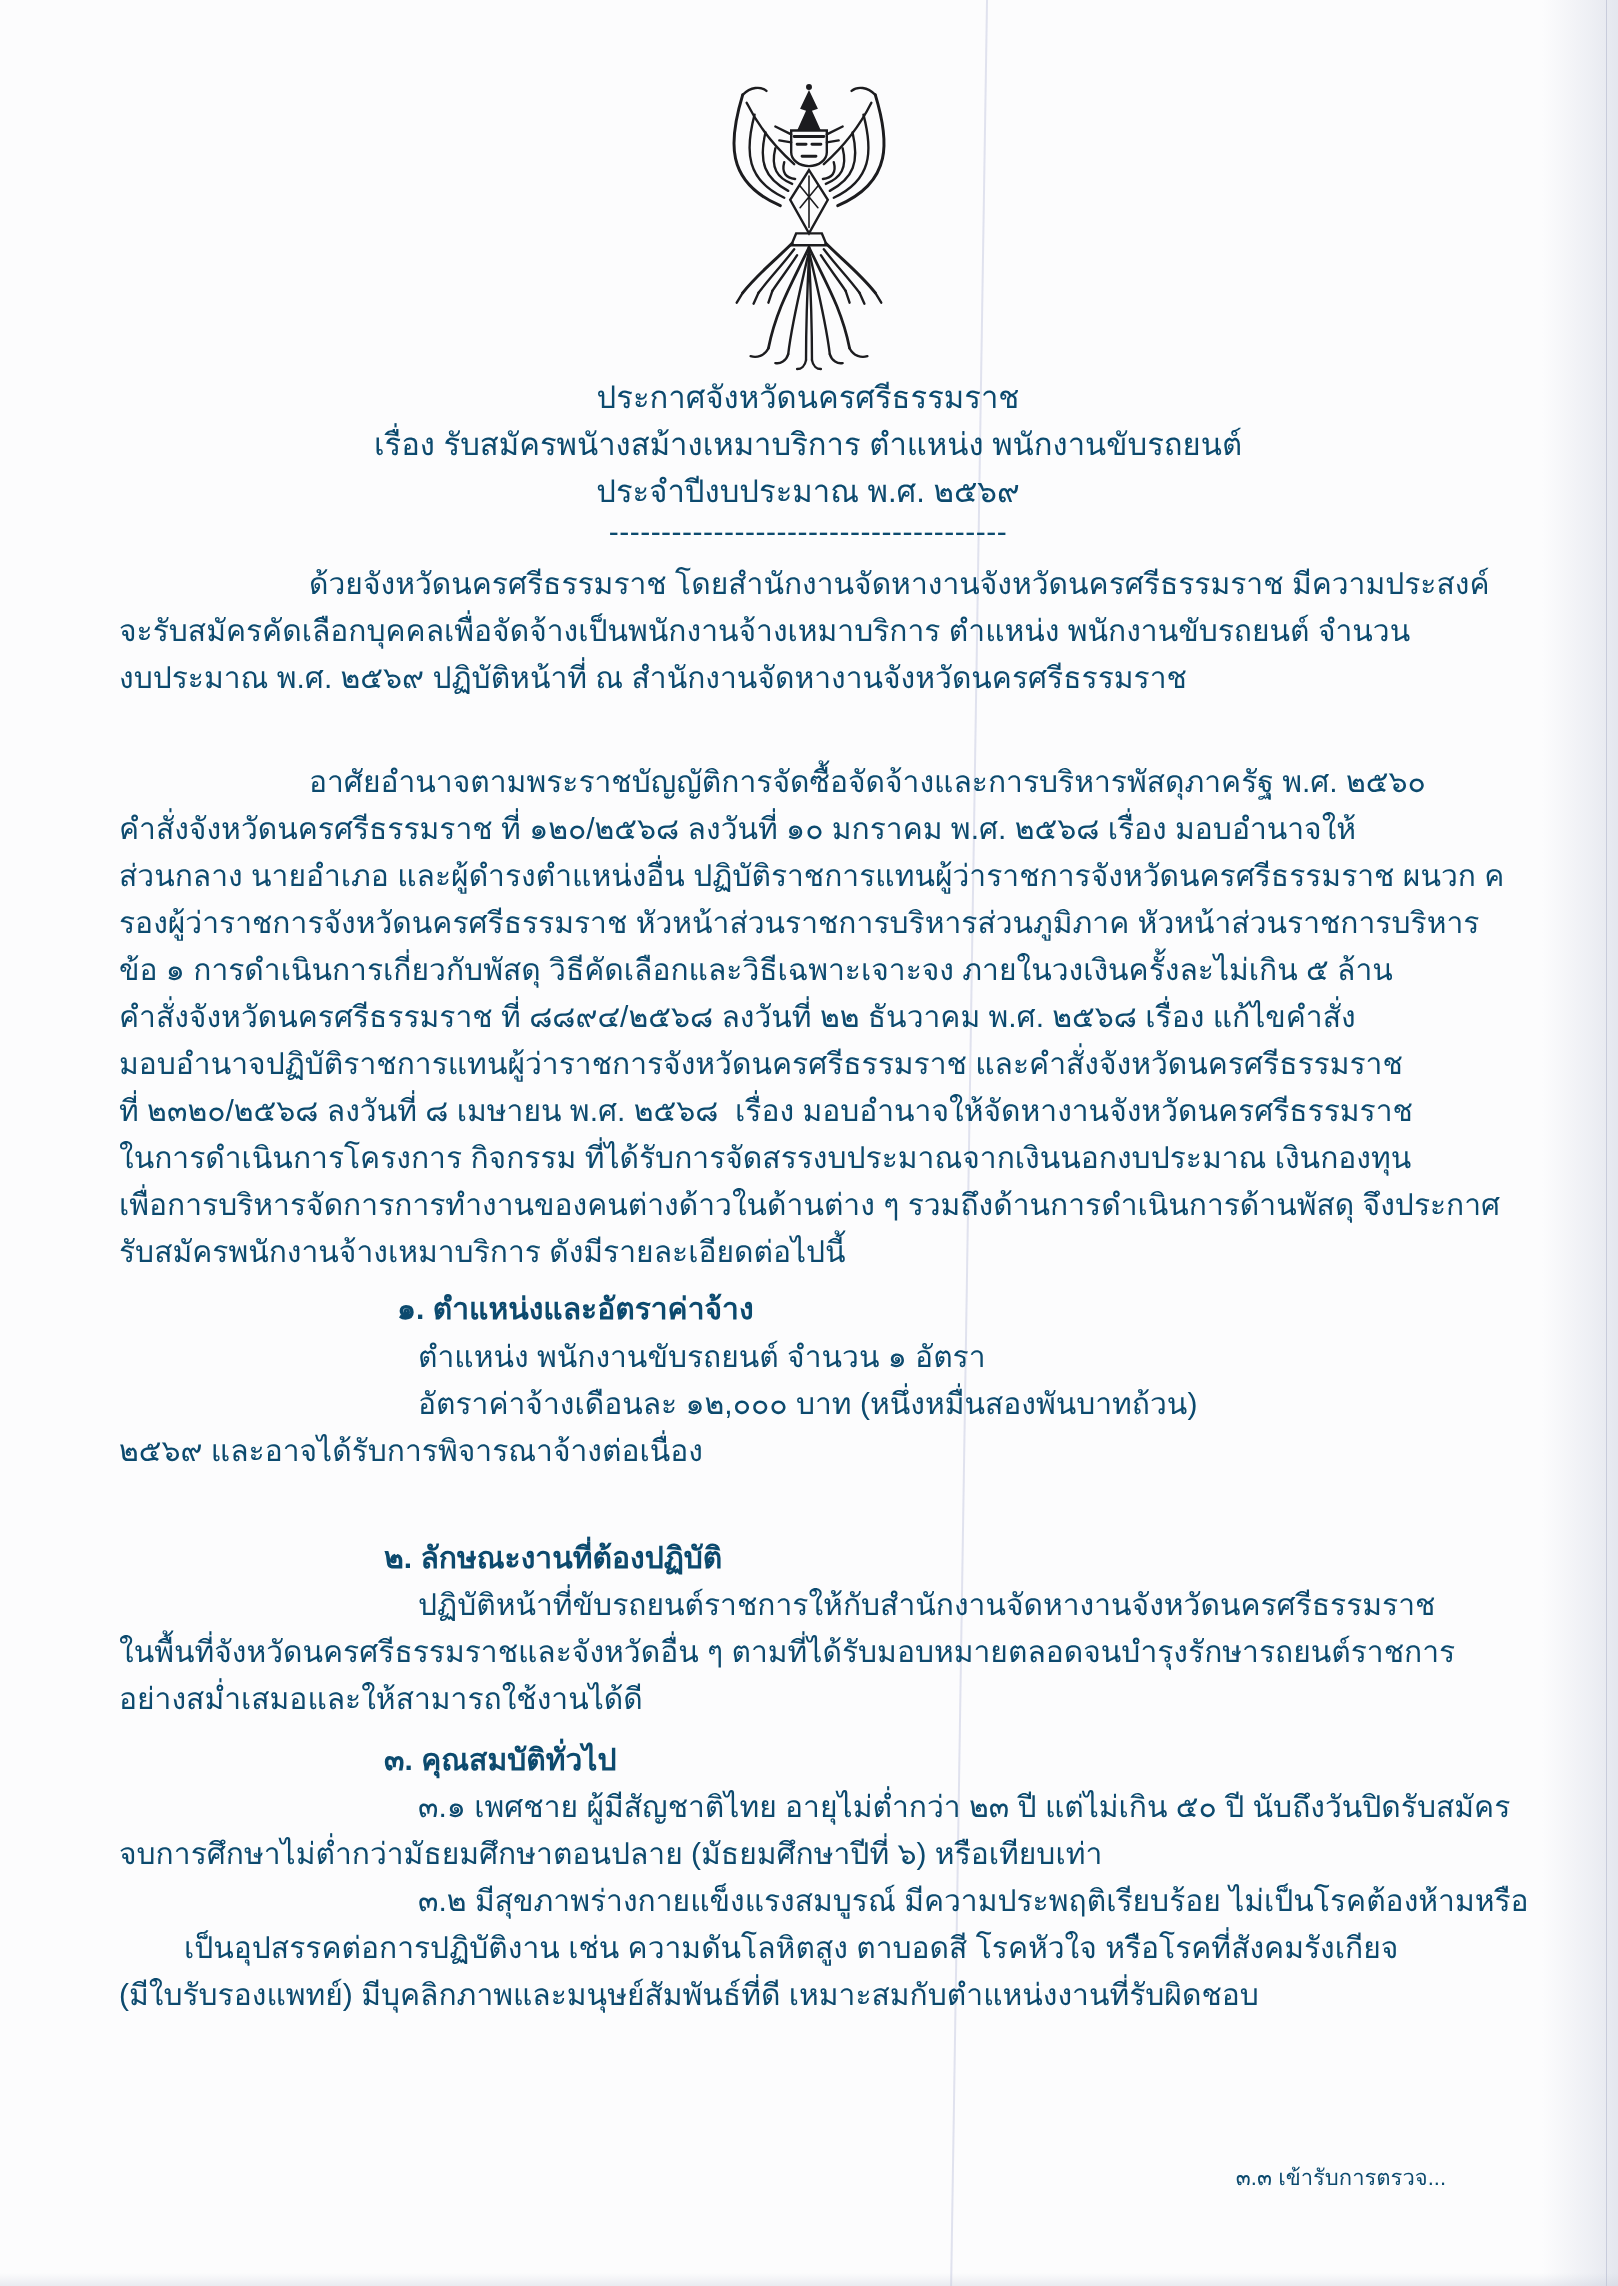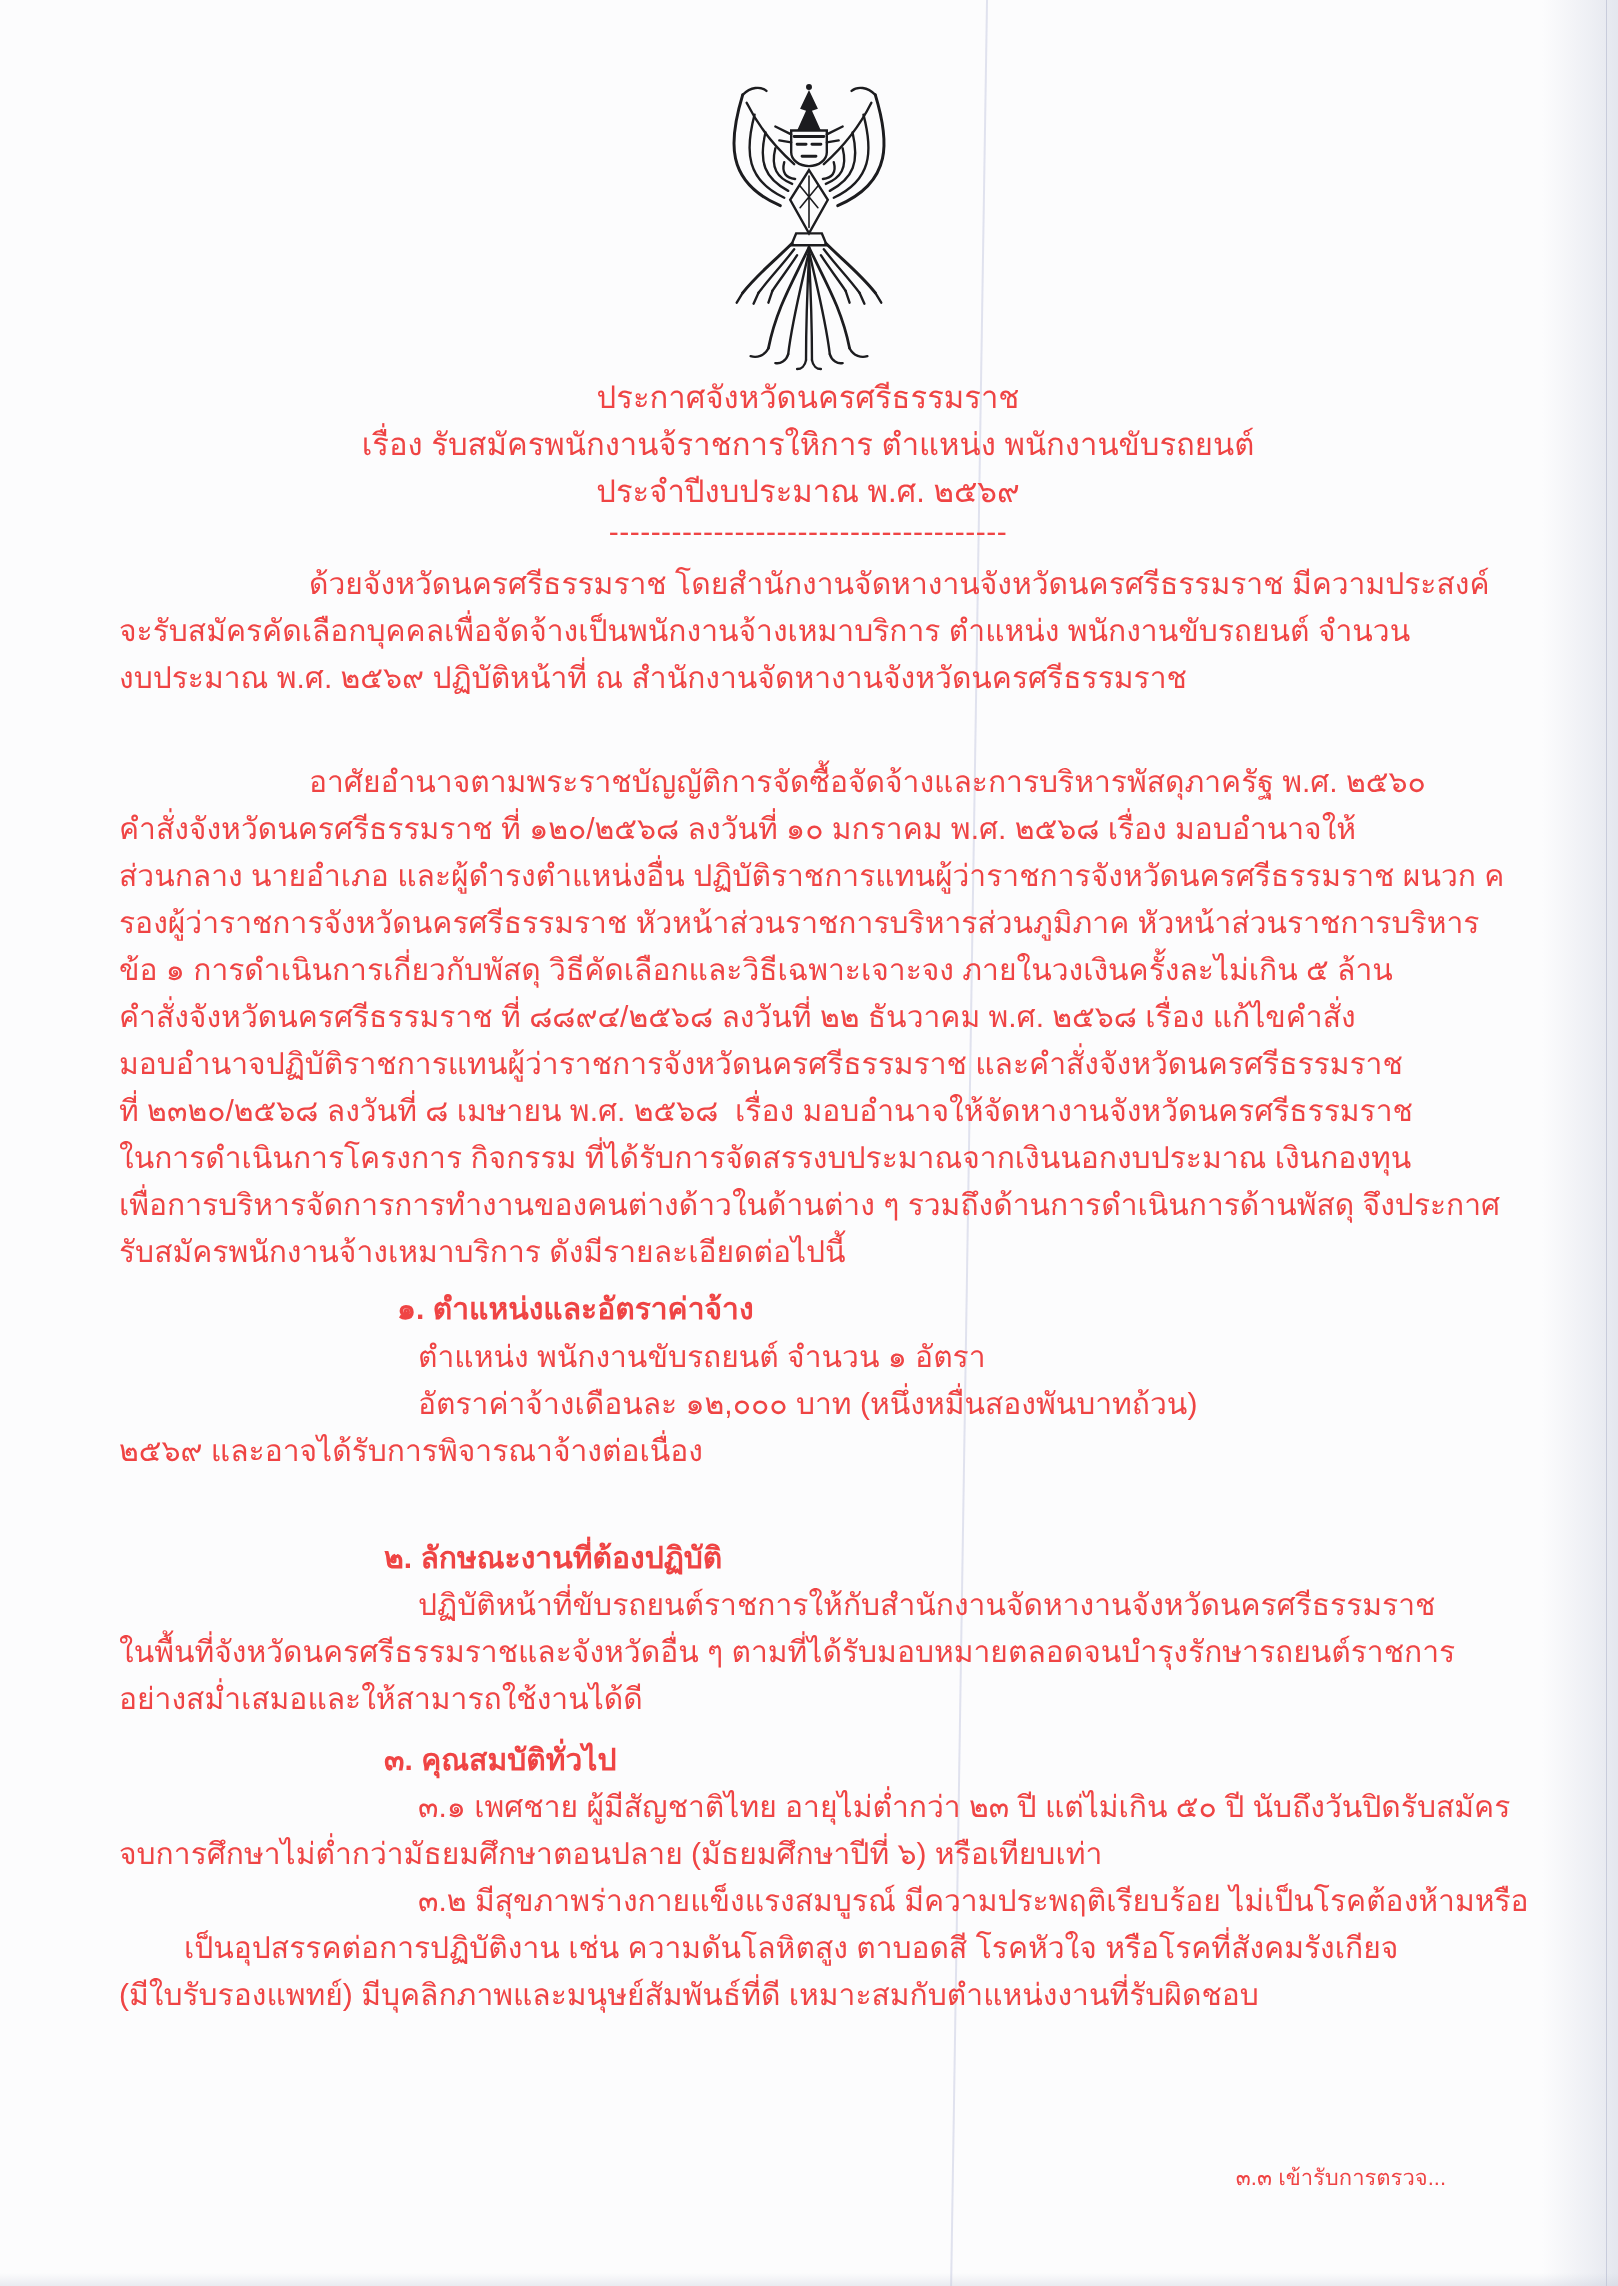--- a/index.html
+++ b/index.html
@@ -1,21 +1,21 @@
 <!DOCTYPE html>
 <html lang="th"><head>
 <meta charset="utf-8">
 <style>
   html,body{margin:0;padding:0;background:#9a9aa0;}
   .page{
     position:relative;
     width:1619px;height:2287px;
     background:#fcfcfd;
     font-family:"Liberation Sans","DejaVu Sans",sans-serif;
-    color:#ef4444;
+    color:#0c4a6e;
     overflow:hidden;
   }
   
   .crease{
     position:absolute;left:968px;top:-40px;width:2px;height:2376px;
     background:rgba(158,166,205,0.30);
     transform:rotate(0.9deg);
   }
   .edge-right{
     position:absolute;top:0;right:0;width:77px;height:2287px;
@@ -117,21 +117,21 @@
       <path d="M84,272 c-4,8 -12,10 -18,8 M166,272 c4,8 12,10 18,8"></path>
       <path d="M104,278 c-2,7 -8,10 -13,9 M146,278 c2,7 8,10 13,9"></path>
       <path d="M122,284 c-1,6 -5,9 -9,9 M128,284 c1,6 5,9 9,9"></path>
     </svg>
   </div>
 
   <div class="content">
 
     <div class="title-block">
       <div class="line">ประกาศจังหวัดนครศรีธรรมราช</div>
-      <div class="line">เรื่อง รับสมัครพนักงานจ้ราชการใหิการ ตำแหน่ง พนักงานขับรถยนต์</div>
+      <div class="line">เรื่อง รับสมัครพนัางสม้างเหมาบริการ ตำแหน่ง พนักงานขับรถยนต์</div>
       <div class="line">ประจำปีงบประมาณ พ.ศ. ๒๕๖๙</div>
       <div class="separator">--------------------------------------</div>
     </div>
 
     <div class="p1">
       <div class="line indent">ด้วยจังหวัดนครศรีธรรมราช โดยสำนักงานจัดหางานจังหวัดนครศรีธรรมราช มีความประสงค์</div>
       <div class="line">จะรับสมัครคัดเลือกบุคคลเพื่อจัดจ้างเป็นพนักงานจ้างเหมาบริการ ตำแหน่ง พนักงานขับรถยนต์ จำนวน</div>
       <div class="line">งบประมาณ พ.ศ. ๒๕๖๙ ปฏิบัติหน้าที่ ณ สำนักงานจัดหางานจังหวัดนครศรีธรรมราช</div>
     </div>
 

